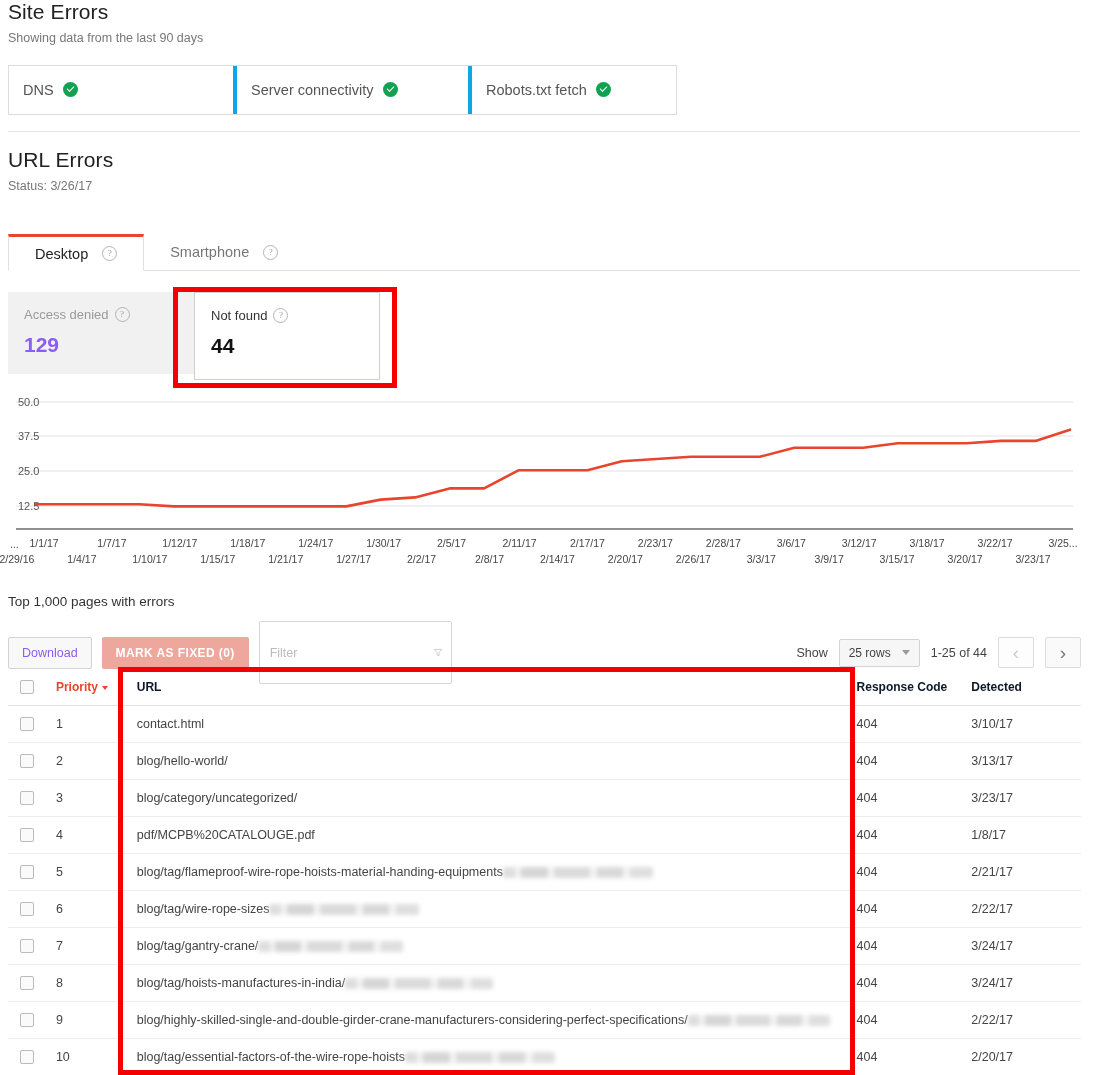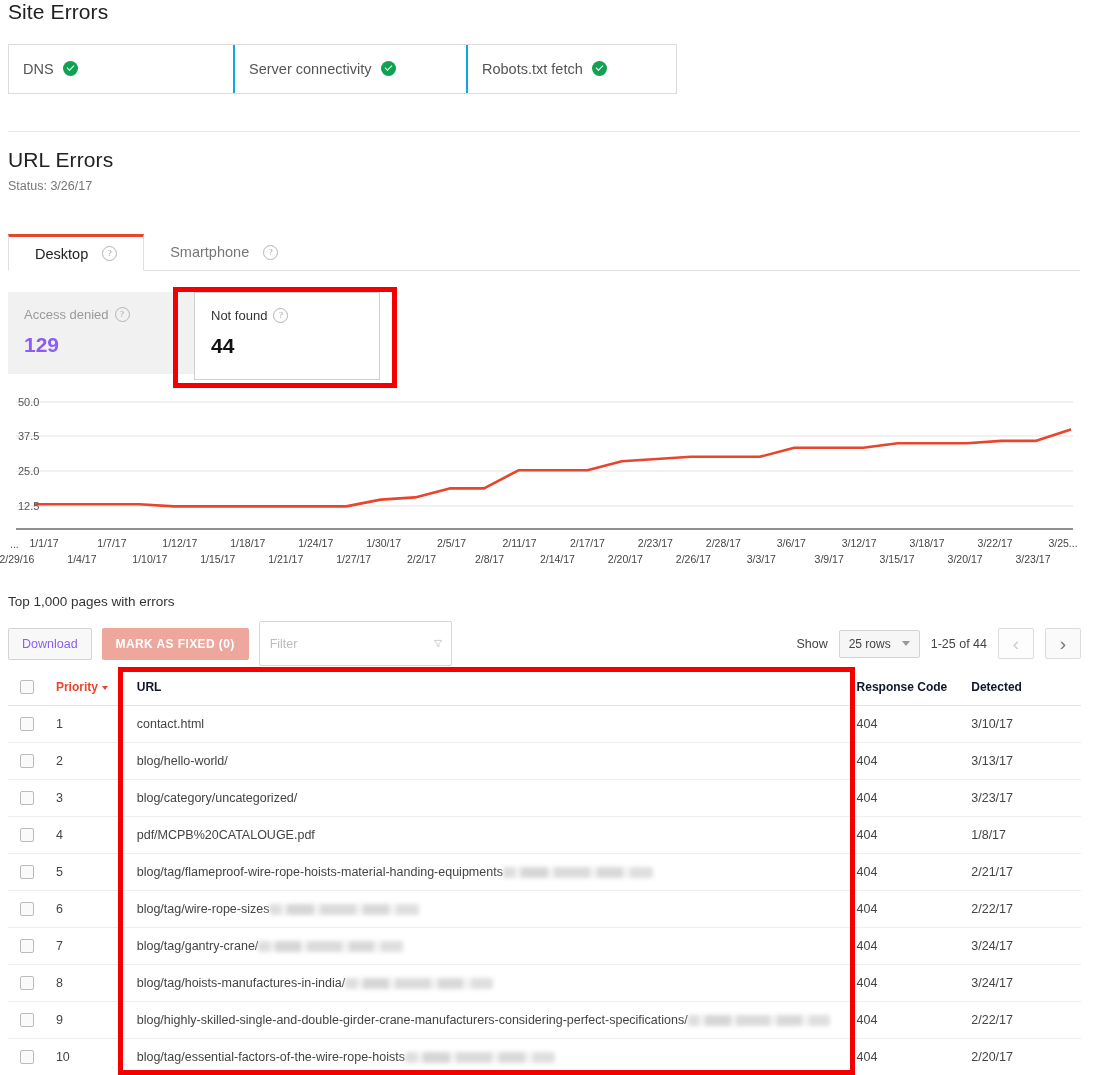--- a/index.html
+++ b/index.html
@@ -10,21 +10,21 @@
   }
   .page{position:relative;width:1096px;height:1075px;}
 
   
   .h1{font-size:21px;font-weight:400;color:#212121;letter-spacing:.1px;}
   .sub{font-size:12.5px;color:#777;margin-top:7px;}
 
   
   .site-strip{display:flex;border:1px solid #dcdcdc;margin-top:20px;width:667px;background:#fff;}
   .site-cell{flex:0 0 auto;padding:13px 14px 14px 14px;font-size:14.5px;color:#555;
-             border-right:2px solid #0ea5e9;display:flex;align-items:center;gap:9px;height:21px;}
+             border-right:4px solid #0ea5e9;display:flex;align-items:center;gap:9px;height:21px;}
   .site-cell:last-child{border-right:none;}
   .w1{width:196px}.w2{width:203px}.w3{width:196px}
   .okmark{width:15px;height:15px;border-radius:50%;background:#12a150;display:inline-block;position:relative;flex:0 0 auto;}
   .okmark:after{content:"";position:absolute;left:4px;top:4px;width:6px;height:3px;
       border-left:1.7px solid #fff;border-bottom:1.7px solid #fff;transform:rotate(-45deg);}
 
   .hr{border:0;border-top:1px solid #e6e6e6;margin:0;}
 
   
   .tabs{display:flex;align-items:flex-end;border-bottom:1px solid #e0e0e0;height:37px;}
@@ -53,21 +53,21 @@
   .xrow{position:absolute;font-size:10.5px;color:#444;white-space:nowrap;}
 
   
   .tb-title{font-size:13.5px;color:#333;}
   .toolbar{display:flex;align-items:center;gap:0;margin-top:12px;}
   .btn-dl{border:1px solid #d3d3d3;background:#f8f8f8;font-size:12.5px;color:#8b5cf6;
           padding:8px 13px;border-radius:2px;cursor:pointer;}
   .btn-fix{background:#eda79c;color:#fff;font-size:12px;font-weight:bold;letter-spacing:.4px;
           padding:9px 14px;border:none;border-radius:2px;margin-left:10px;cursor:pointer;}
   .filter{margin-left:10px;width:175px;height:29px;border:1px solid #d6d6d6;background:#fff;
-          display:flex;align-items:center;padding:7px 8px;border-radius:2px;}
+          display:flex;align-items:center;padding:16px 8px;border-radius:2px;}
   .filter input{border:none;outline:none;font-size:12.5px;color:#555;flex:1;
           font-family:"Liberation Sans",sans-serif;background:transparent;}
   .filter input::placeholder{color:#bbb;}
   .pager{margin-left:auto;display:flex;align-items:center;gap:11px;font-size:12.5px;color:#444;justify-content:center;}
   .sel{border:1px solid #d3d3d3;background:#f6f6f6;border-radius:2px;padding:6px 9px;
        font-size:12px;color:#444;display:flex;align-items:center;gap:11px;cursor:pointer;}
   .caret{width:0;height:0;border-left:4px solid transparent;border-right:4px solid transparent;border-top:5px solid #999;}
   .navbtn{width:34px;height:29px;border:1px solid #dcdcdc;background:#fafafa;display:flex;
        align-items:center;justify-content:center;cursor:pointer;border-radius:2px;}
   .navbtn.dis{color:#ccc;background:#fdfdfd;}
@@ -96,20 +96,21 @@
   
   .anno{position:absolute;border:5px solid #f50000;box-sizing:border-box;pointer-events:none;}
 </style>
 </head>
 <body>
 
 <div class="page">
 
   <div style="position:absolute;left:8px;top:0;width:1080px;">
     <div class="h1">Site Errors</div>
+    <div class="sub">Showing data from the last 90 days</div>
 
     <div class="site-strip">
       <div class="site-cell w1">
         <span>DNS</span>
         <span class="okmark"></span>
       </div>
       <div class="site-cell w2">
         <span>Server connectivity</span>
         <span class="okmark"></span>
       </div>

